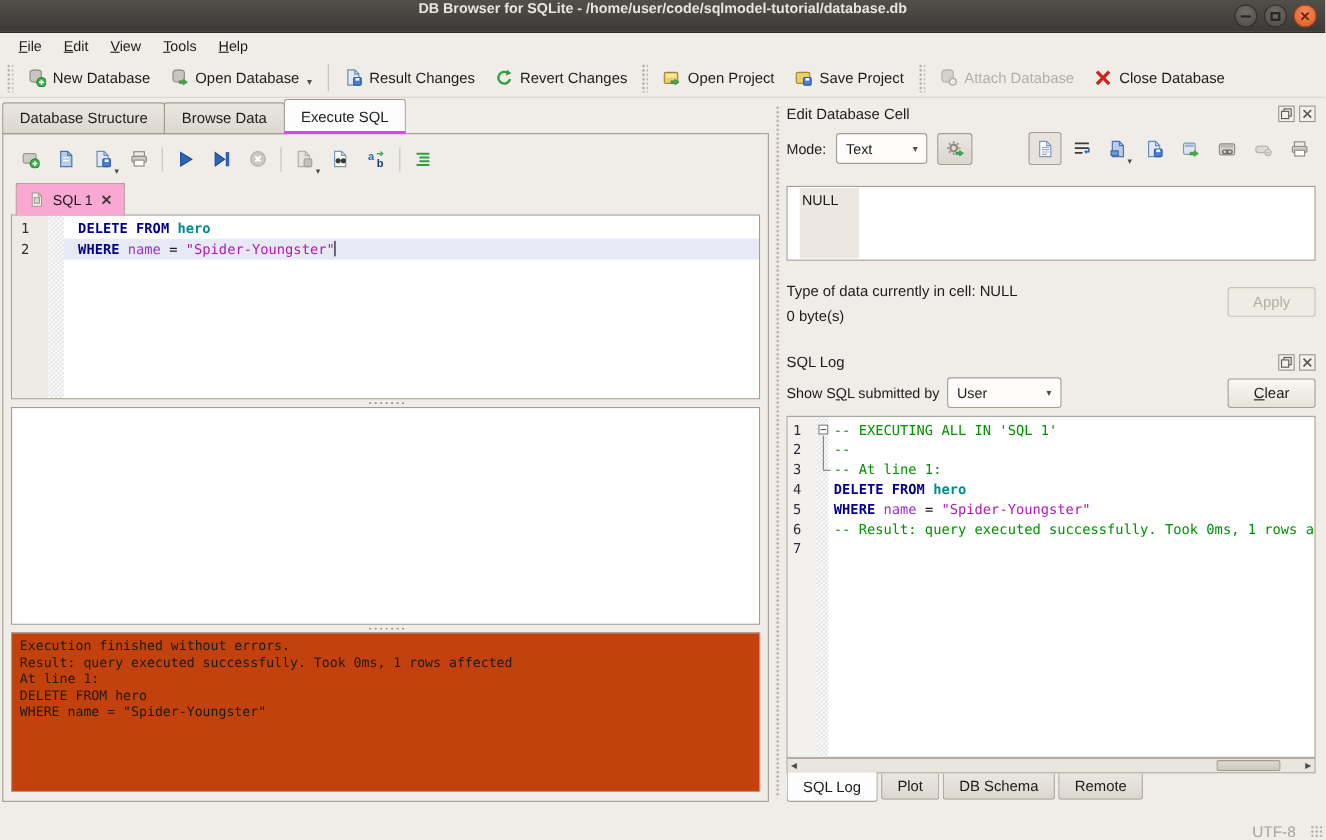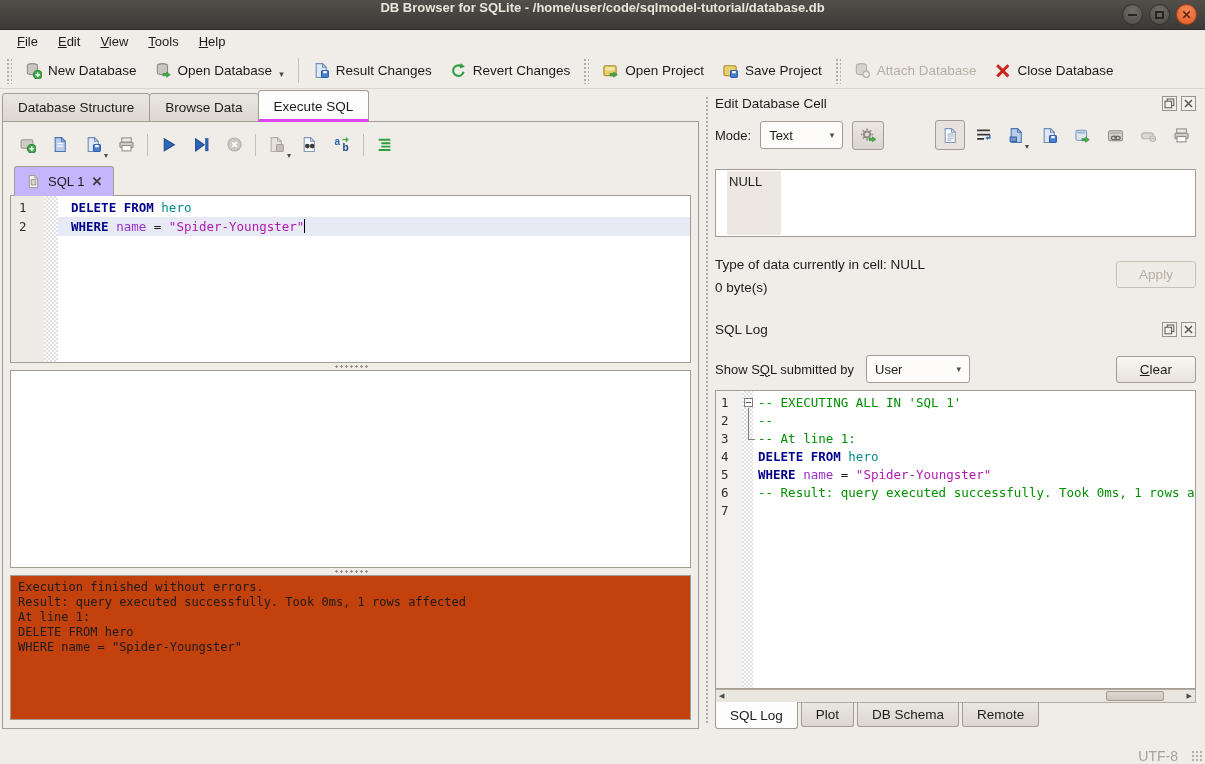--- a/index.html
+++ b/index.html
@@ -34,37 +34,37 @@
   .mtab{padding:6px 15px 7px;background:linear-gradient(#eae6e0,#dcd8d1);border:1px solid #a39c93;margin-right:-1px;border-radius:3px 3px 0 0;height:29px;font-size:13.5px}
   .mtab.active{background:#fdfdfd;height:32px;padding-top:8px;border-bottom:3px solid #d946ef;z-index:4}
   .frame{position:absolute;left:2px;right:4px;top:31px;bottom:2px;border:1px solid #a39c93;background:#f0ece7;display:flex;flex-direction:column;padding:3px 7px 8px 7px}
 
   .sqltb{height:39px;display:flex;align-items:center;padding:0 4px}
   .ibtn{width:26px;height:25px;display:flex;align-items:center;justify-content:center;position:relative;margin-right:7px}
   .ibtn .dd{position:absolute;right:-2px;bottom:-3px;font-size:8px;color:#4a4a4a}
   .sql-sep{width:1px;height:22px;background:#c6c0b7;margin:0 7px 0 1px}
 
   .doctabs{height:31px;display:flex;align-items:flex-end;padding-left:4px;position:relative;z-index:2}
-  .doctab{display:flex;align-items:center;gap:7px;background:#c4b5fd;border:1px solid #a39c93;border-bottom:none;border-radius:3px 3px 0 0;padding:0 11px;height:30px;margin-bottom:-1px}
+  .doctab{display:flex;align-items:center;gap:7px;background:#f9a8d4;border:1px solid #a39c93;border-bottom:none;border-radius:3px 3px 0 0;padding:0 11px;height:30px;margin-bottom:-1px}
   .doctab .x{font-weight:bold;color:#3c3c3c;font-size:13px}
 
   .editor{height:168px;border:1px solid #a39c93;background:#fff;position:relative;overflow:hidden;font-family:"DejaVu Sans Mono",monospace;font-size:12.5px}
   .ed-numbg{position:absolute;left:0;top:0;bottom:0;width:33px;background:#edebe6}
   .checker{background-color:#fbfbfb;background-image:linear-gradient(45deg,#e1e1e1 25%,transparent 25%,transparent 75%,#e1e1e1 75%),linear-gradient(45deg,#e1e1e1 25%,transparent 25%,transparent 75%,#e1e1e1 75%);background-size:4px 4px;background-position:0 0,2px 2px}
   .ed-checker{position:absolute;left:33px;top:0;bottom:0;width:14px}
   .ed-rows{position:absolute;left:0;top:2px;right:0}
   .ed-row{display:flex;height:19px;line-height:19px}
   .ed-num{width:33px;padding-left:8px;color:#2e2e2e;font-size:12.5px}
   .ed-fold{width:14px}
   .ed-code{flex:1;padding-left:13px;white-space:pre}
   .ed-row.current .ed-code{background:#e7eaf4}
   .caret{display:inline-block;width:1px;height:14px;background:#000;vertical-align:-2px}
 
   .tk-kw{color:#00008b;font-weight:bold}
-  .tk-tbl{color:#008b8b;font-weight:normal}
+  .tk-tbl{color:#008b8b;font-weight:bold}
   .tk-id{color:#9932cc}
   .tk-op{color:#1c1c1c}
   .tk-str{color:#b219b2}
   .tk-cm{color:#009000}
 
   .split{height:7px;display:flex;align-items:center;justify-content:center}
   .split .dots{width:34px;height:3px;background-image:radial-gradient(circle,#97918a 1px,transparent 1.2px);background-size:5px 3px}
   .results{flex:1;border:1px solid #a39c93;background:#fff}
   .execlog{height:145px;border:1px solid #a39c93;background:#c2410c;font-family:"DejaVu Sans Mono",monospace;font-size:12px;line-height:15px;padding:4px 7px;white-space:pre;overflow:hidden}
 
@@ -88,21 +88,21 @@
   .null-box{height:68px;margin-top:13px;border:1px solid #a39c93;background:#fff;position:relative}
   .null-strip{position:absolute;left:11px;top:1px;bottom:1px;width:54px;background:#ece8e1}
   .null-text{position:absolute;left:13px;top:4px;font-size:13px}
   .cell-info{display:flex;margin-top:16px;align-items:flex-start}
   .info-l div{font-size:13.5px;line-height:23px}
   .btn{width:80px;height:27px;border:1px solid #a39c93;border-radius:3px;display:flex;align-items:center;justify-content:center;font-size:13.5px}
   .btn.apply{margin-left:auto;margin-top:8px;background:#efebe5;border-color:#c7c1b8;color:#b4aea5}
   .btn.clear{margin-left:auto;background:linear-gradient(#f9f7f3,#e7e3dc)}
 
   .sqllog-head{margin-top:19px}
-  .filter-row{display:flex;align-items:center;margin-top:15px;gap:12px}
+  .filter-row{display:flex;align-items:center;margin-top:3px;gap:7px}
   .logbox{margin-top:7px;flex:1;border:1px solid #a39c93;background:#fff;position:relative;font-family:"DejaVu Sans Mono",monospace;font-size:12.5px;overflow:hidden}
   .log-gutterbg{position:absolute;left:0;top:0;bottom:0;width:26px;background:#f2f1ef}
   .log-checker{position:absolute;left:26px;top:0;bottom:0;width:11px}
   .log-rows{position:absolute;left:0;top:3px;right:0}
   .log-row{display:flex;height:18px;line-height:18px}
   .log-num{width:26px;padding-left:5px;color:#2e2e2e}
   .log-fold{width:14px;position:relative}
   .log-code{flex:1;white-space:pre;overflow:hidden;padding-left:2px}
   .fold-box{position:absolute;left:2px;top:4px;width:9px;height:9px;border:1px solid #7e7e7e;background:#fff}
   .fold-box:after{content:"";position:absolute;left:1px;top:3px;width:5px;height:1px;background:#555}

